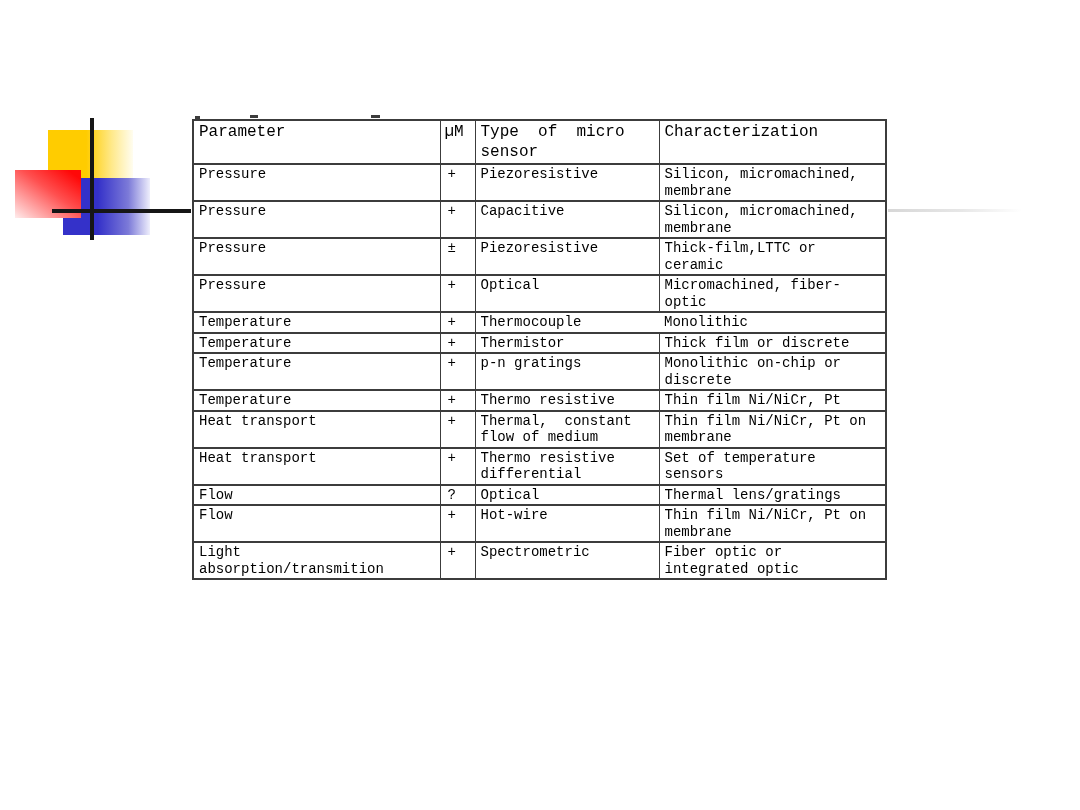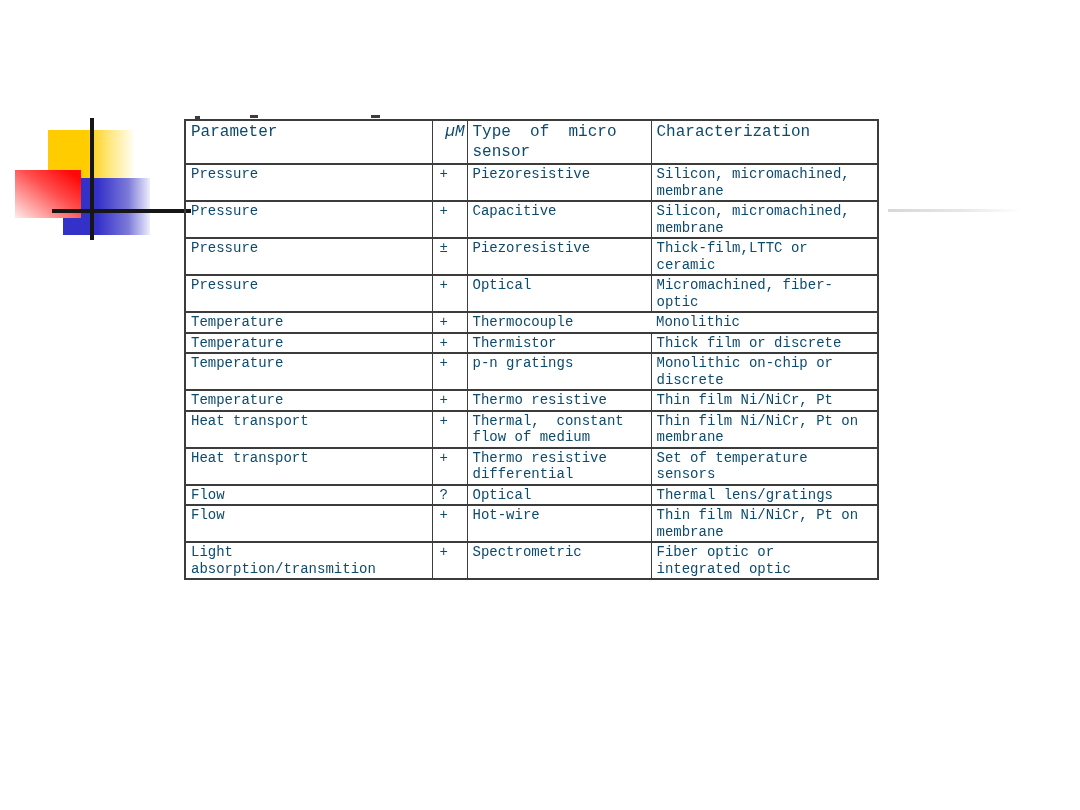--- a/index.html
+++ b/index.html
@@ -45,26 +45,26 @@
 
   
   .frag { position: absolute; height: 3px; background: #3c3c3c; }
   .frag-1 { left: 195px; top: 116px; width: 5px; }
   .frag-2 { left: 250px; top: 115px; width: 8px; }
   .frag-3 { left: 371px; top: 115px; width: 9px; }
 
   
   table.sensor-table {
     position: absolute;
-    left: 184px; top: 119px;
+    left: 192px; top: 119px;
     width: 693px;
     border-collapse: collapse;
     table-layout: fixed;
     border: 2px solid #3c3c3c;
-    color: #0c4a6e;
+    color: #000000;
   }
   col.c1 { width: 247px; }
   col.c2 { width: 35px; }
   col.c3 { width: 184px; }
   col.c4 { width: 227px; }
 
   .sensor-table th, .sensor-table td {
     border-left: 1px solid #3c3c3c;
     border-right: 1px solid #3c3c3c;
     border-top: 2px solid #3c3c3c;
@@ -74,23 +74,21 @@
     overflow: hidden;
   }
   .sensor-table th {
     font-weight: normal;
     text-align: left;
     font-size: 16px;
     line-height: 20px;
     padding: 1px 5px;
   }
   .sensor-table th.um-head {
-    font-style: italic;
     padding: 1px 2px 1px 4px;
-    text-align: right;
   }
   .sensor-table td {
     font-size: 14px;
     line-height: 16.5px;
     padding: 1px 5px;
   }
   .sensor-table td.um-cell {
     padding: 1px 2px 1px 7px;
   }
   .sensor-table td.no-right { border-right: none; }

